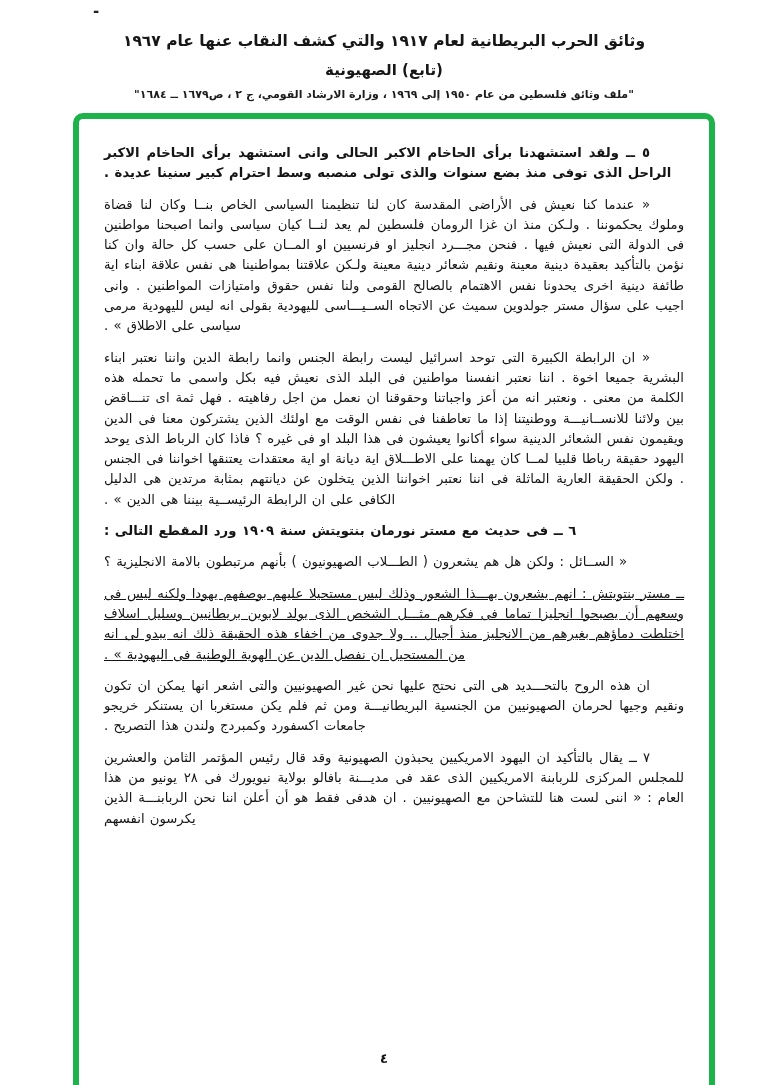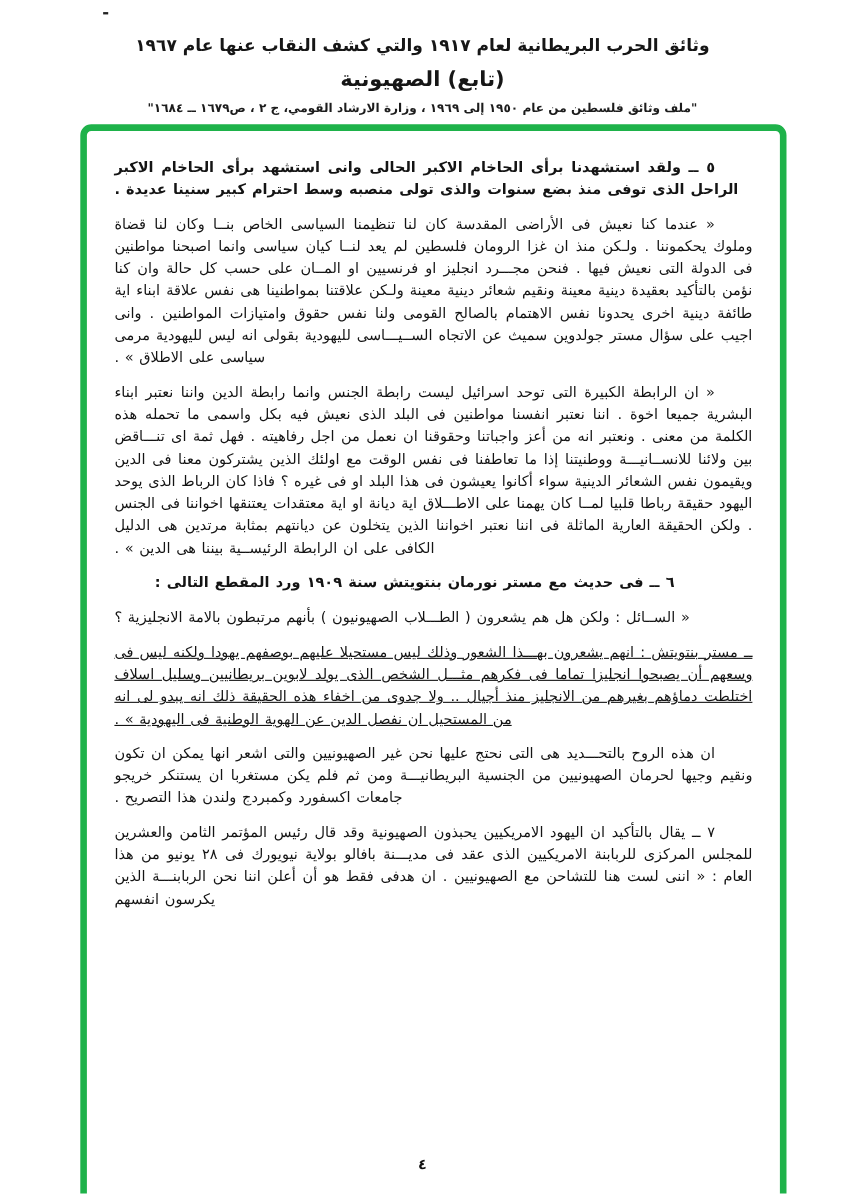--- a/index.html
+++ b/index.html
@@ -21,21 +21,21 @@
     text-align: center;
     padding-top: 32px;
   }
   .doc-title {
     font-size: 15.5px;
     font-weight: bold;
     margin: 0 0 11px 0;
     letter-spacing: 0.2px;
   }
   .doc-subtitle {
-    font-size: 19px;
+    font-size: 15px;
     font-weight: bold;
     margin: 0 0 9px 0;
   }
   .doc-source {
     font-size: 11px;
     font-weight: bold;
     margin: 0;
     color: #1c1c1c;
   }
   .content-frame {
@@ -55,21 +55,21 @@
     font-size: 13.2px;
     line-height: 20.3px;
     text-align: justify;
     text-align-last: left;
     text-indent: 34px;
     color: #141414;
     word-spacing: 1px;
   }
   .para.bold { font-weight: bold; }
   .para.single-line {
-    text-align: center;
+    text-align: left;
     text-align-last: auto;
   }
   .para.no-indent { text-indent: 0; text-decoration: underline; }
   .para.last { margin-bottom: 0; }
   .page-footer {
     position: absolute;
     left: 0; bottom: 18px;
     width: 100%;
     text-align: center;
   }

